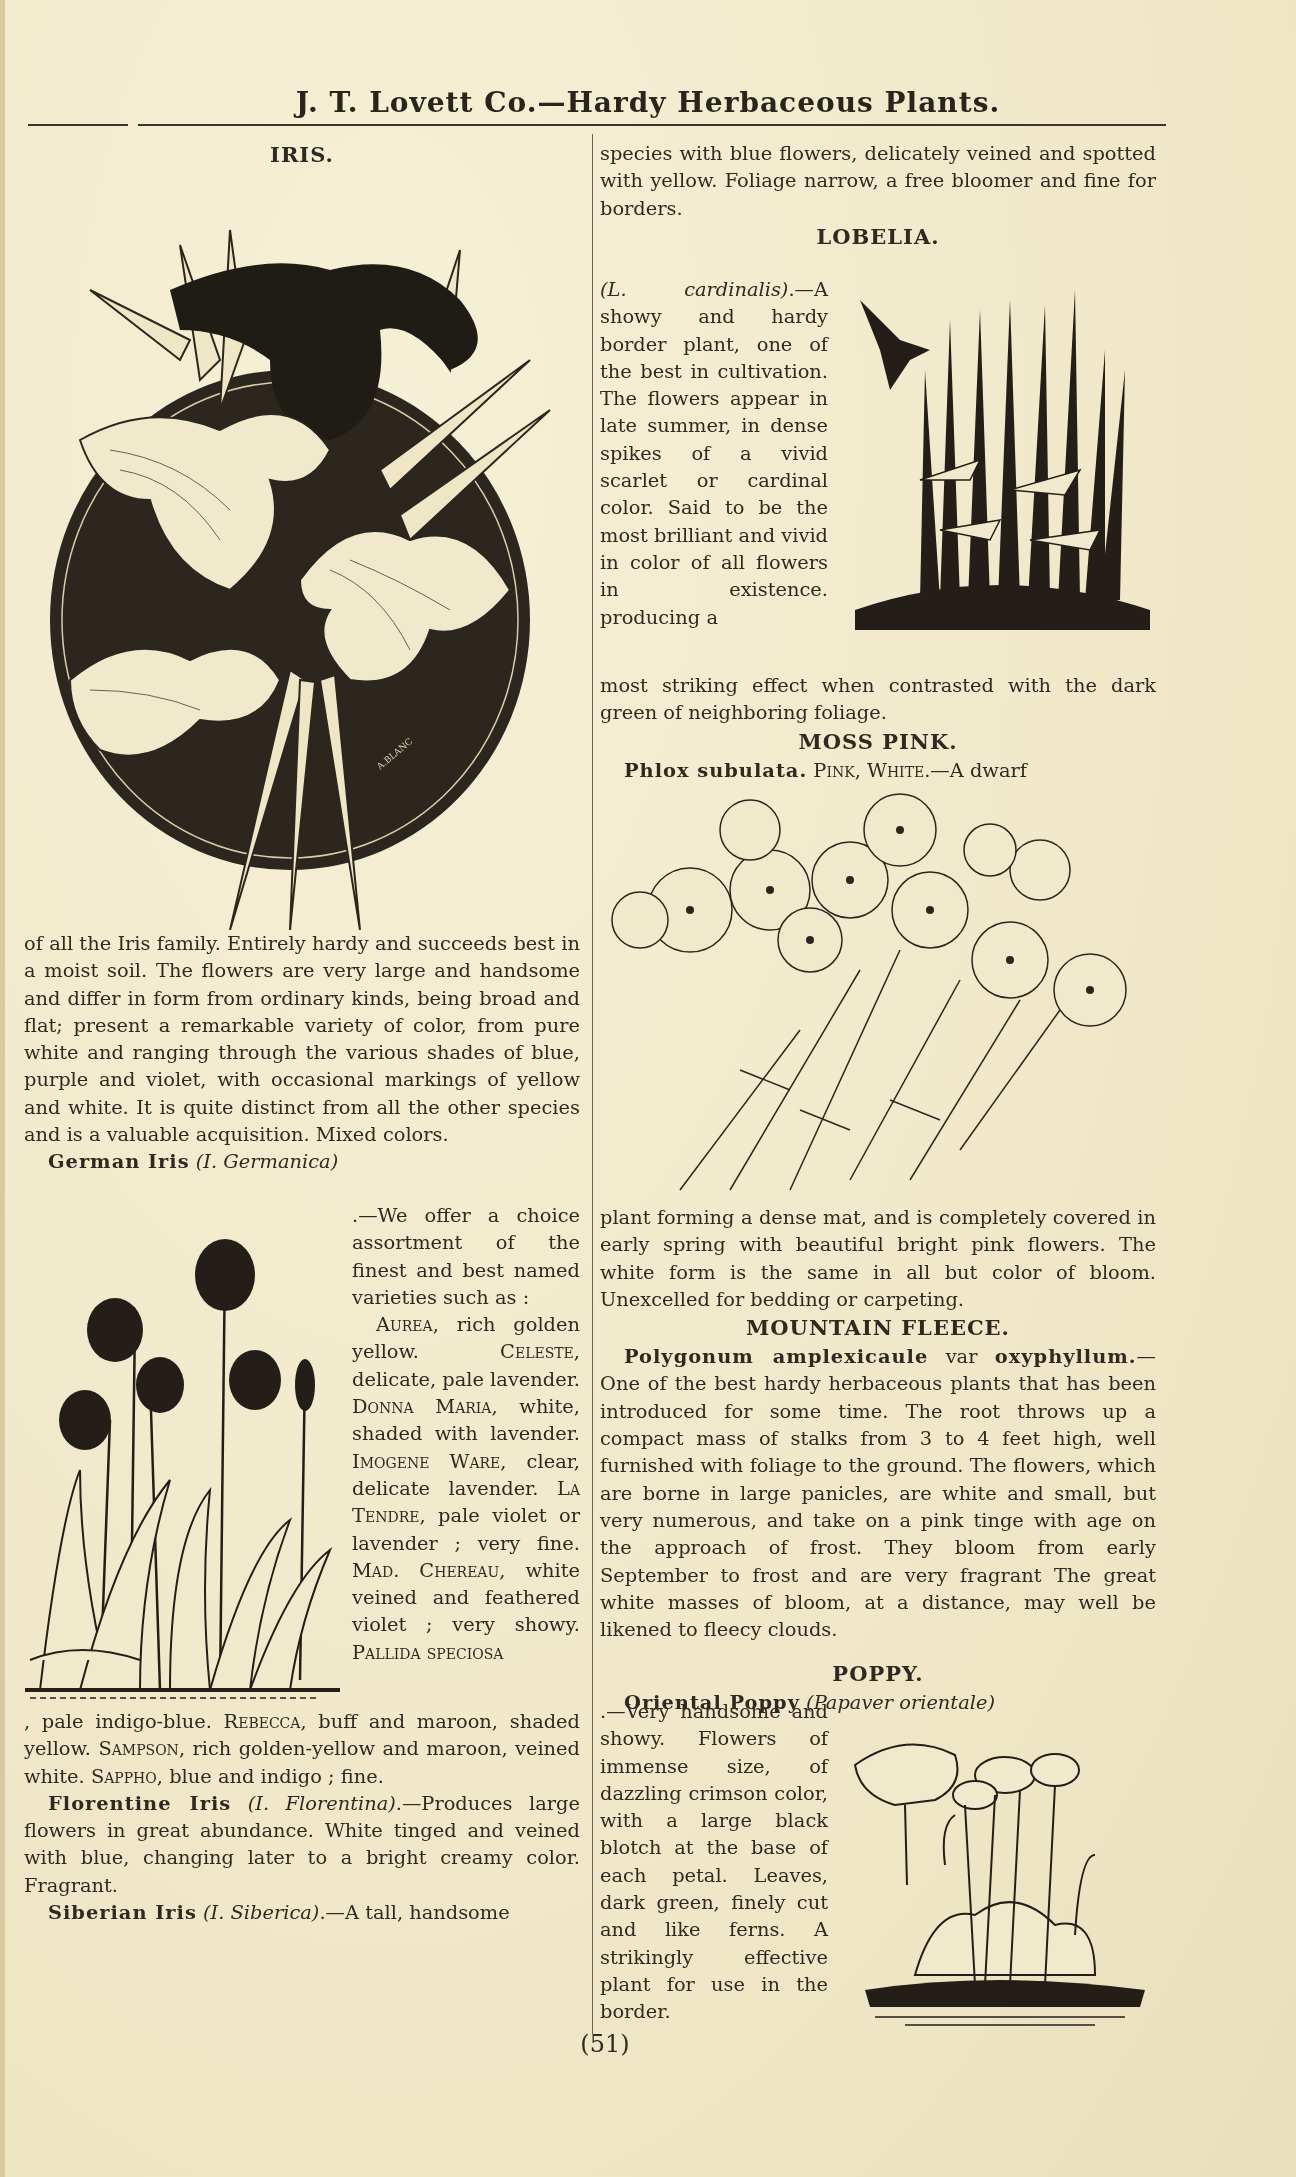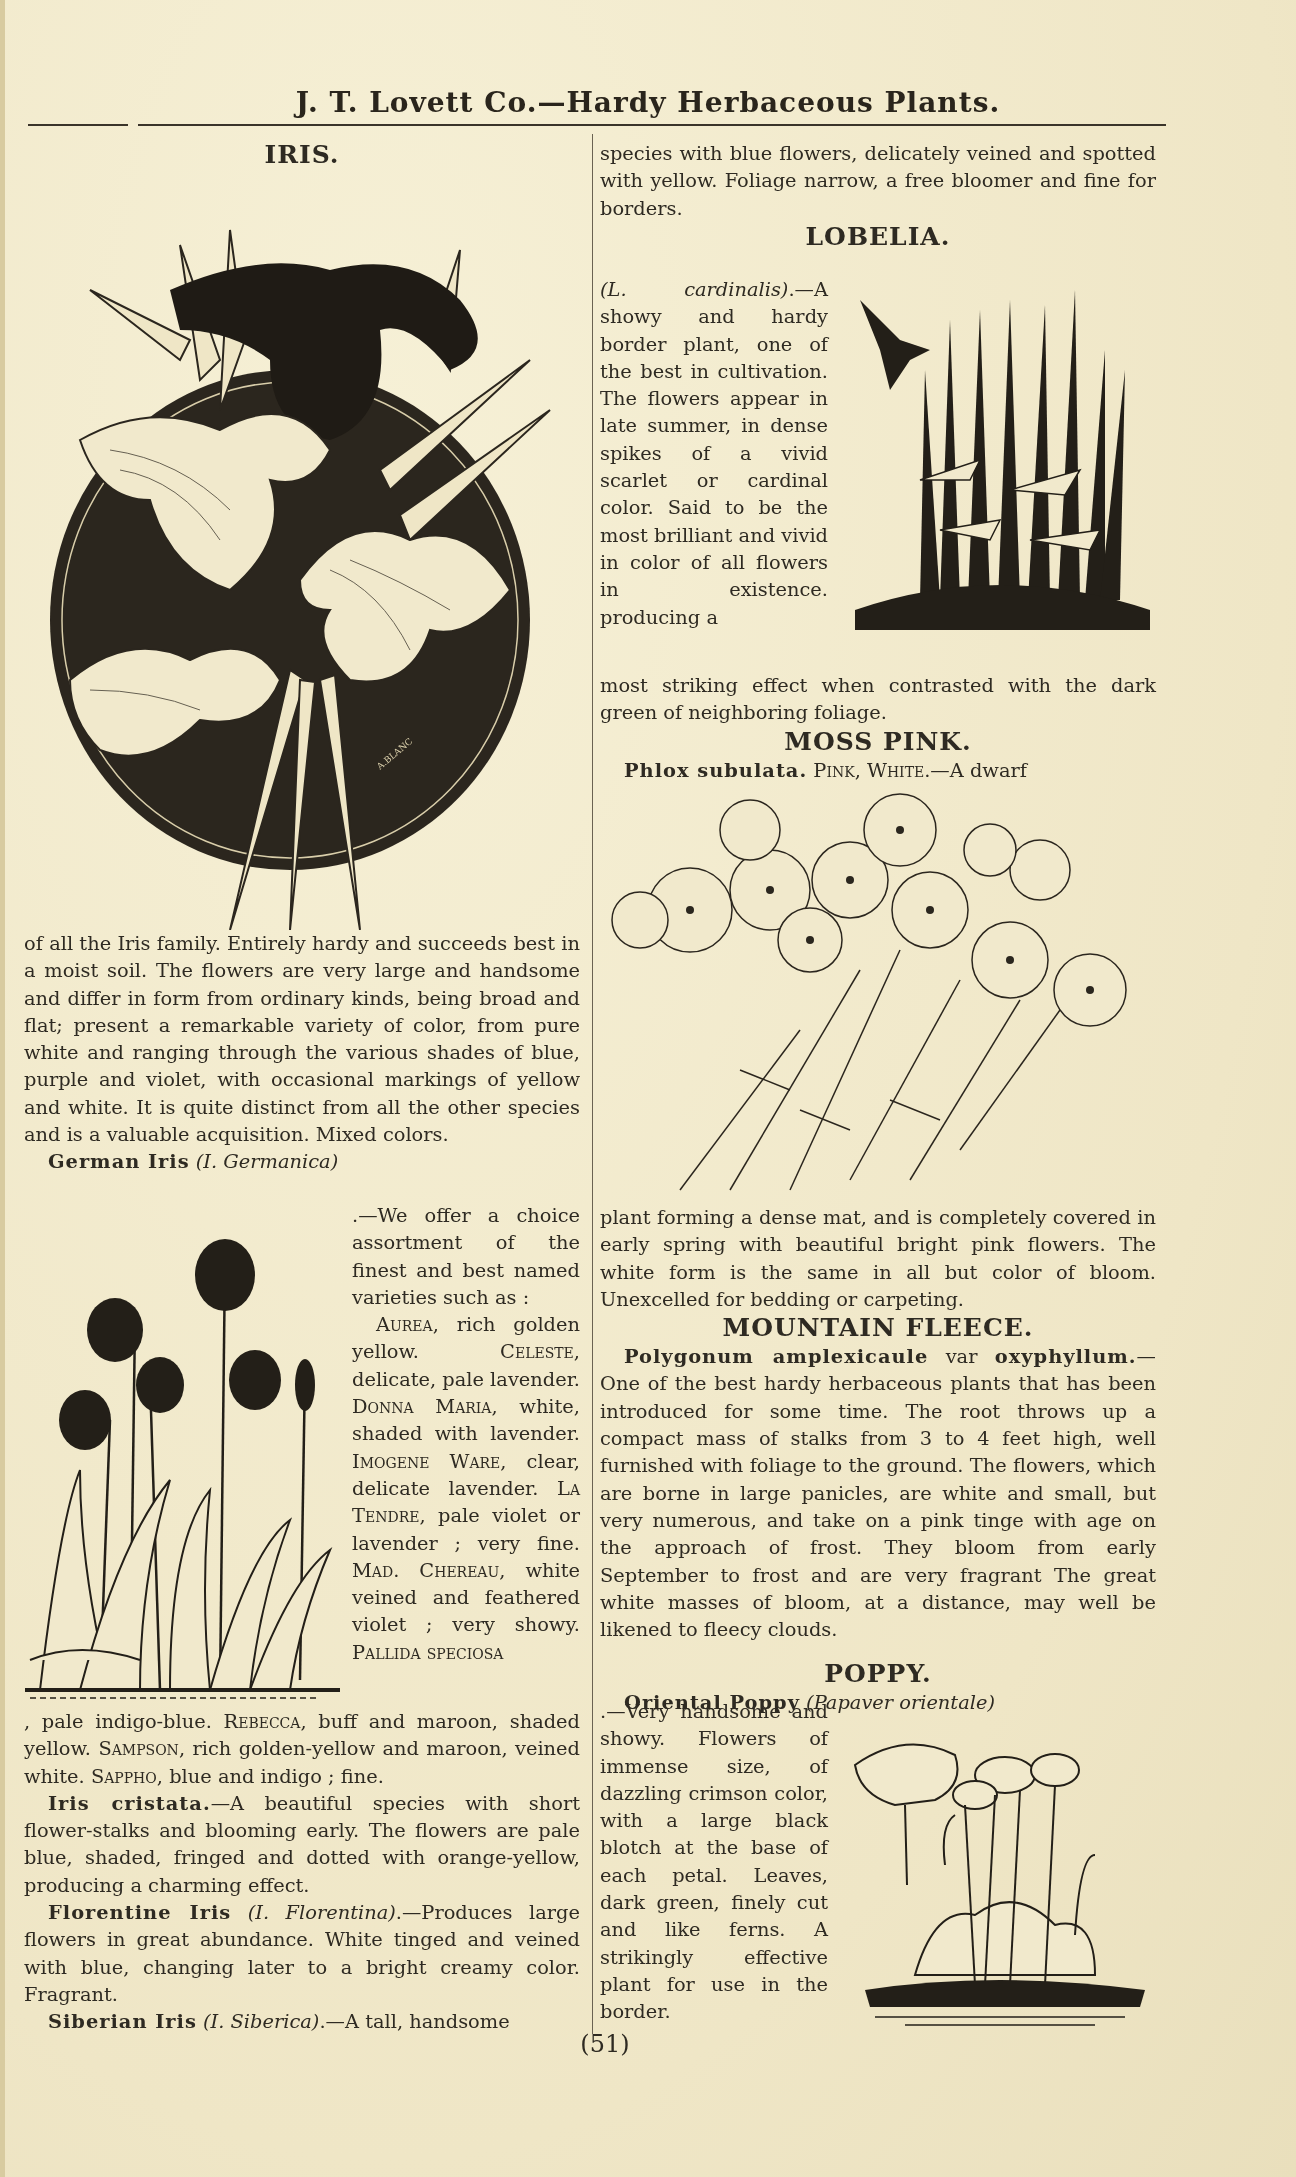--- a/index.html
+++ b/index.html
@@ -9,21 +9,21 @@
        radial-gradient(ellipse at 30% 20%, #f6f0d6 0%, #efe6c6 70%, #e9dfbc 100%);}
   .spine{position:absolute;left:0;top:0;width:5px;height:100%;background:#d8cba0;}
   .running-head{position:absolute;left:0;width:1296px;top:86px;text-align:center;
        font-family:"DejaVu Serif",serif;font-weight:bold;font-size:28px;letter-spacing:1px;color:#2a251c;}
   .rule{position:absolute;top:124px;height:2px;background:#3a342a;}
   .col-rule{position:absolute;left:592px;top:134px;width:1px;height:1900px;background:#6a6252;}
   .col{position:absolute;font-size:19.4px;line-height:27.3px;text-align:justify;}
   .col p{margin:0;}
   .left{left:24px;width:556px;}
   .right{left:600px;width:556px;}
-  .h{font-family:"DejaVu Serif",serif;font-weight:bold;text-align:center;font-size:25px;line-height:30px;margin:0;letter-spacing:1px;}
+  .h{font-family:"DejaVu Serif",serif;font-weight:bold;text-align:center;font-size:21px;line-height:30px;margin:0;letter-spacing:1px;}
   .b{font-family:"DejaVu Serif",serif;font-weight:bold;letter-spacing:1px;}
   .i{font-style:italic;}
   .sc{font-variant:small-caps;}
   .ind{text-indent:24px;}
   .fig{position:absolute;}
   .pageno{position:absolute;top:2030px;left:0;width:1210px;text-align:center;font-size:24px;}
 </style>
 </head>
 <body>
 
@@ -112,23 +112,20 @@
     <p class="ind">
       <span class="sc">Aurea</span><span>, rich golden yellow. </span><span class="sc">Celeste</span><span>, delicate, pale lavender. </span><span class="sc">Donna Maria</span><span>, white, shaded with lavender. </span><span class="sc">Imogene Ware</span><span>, clear, delicate lavender. </span><span class="sc">La Tendre</span><span>, pale violet or lavender ; very fine. </span><span class="sc">Mad. Chereau</span><span>, white veined and feathered violet ; very showy. </span><span class="sc">Pallida speciosa</span>
     </p>
   </div>
 
   <div class="col left" style="top:1708px;">
     <p>
       <span>, pale indigo-blue. </span><span class="sc">Rebecca</span><span>, buff and maroon, shaded yellow. </span><span class="sc">Sampson</span><span>, rich golden-yellow and maroon, veined white. </span><span class="sc">Sappho</span><span>, blue and indigo ; fine.</span>
     </p>
     <p class="ind">
-      <span class="b">Iris cristata.</span><span>—A beautiful species with short flower-stalks and blooming early. The flowers are pale blue, shaded, fringed and dotted with orange-yellow, producing a charming effect.</span>
-    </p>
-    <p class="ind">
       <span class="b">Florentine Iris</span>
       <span class="i">(I. Florentina)</span><span>.—Produces large flowers in great abundance. White tinged and veined with blue, changing later to a bright creamy color. Fragrant.</span>
     </p>
     <p class="ind">
       <span class="b">Siberian Iris</span>
       <span class="i">(I. Siberica)</span><span>.—A tall, handsome</span>
     </p>
   </div>
 
   <div class="col right" style="top:140px;">

